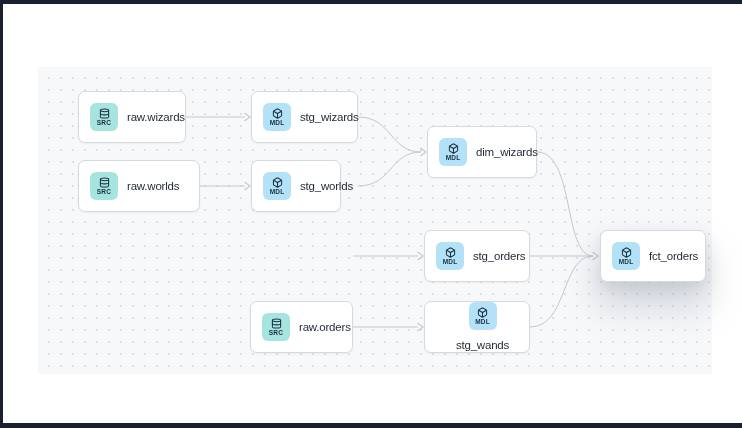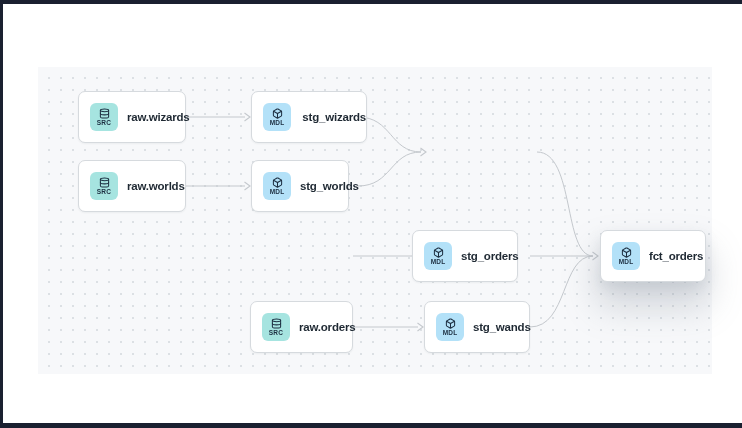--- a/index.html
+++ b/index.html
@@ -37,21 +37,21 @@
   }
   .badge{
     width:28px;height:28px;border-radius:6px;flex:0 0 auto;
     display:flex;flex-direction:column;align-items:center;justify-content:center;
     color:var(--badge-text,#1c2e40);
   }
   .badge-icon{display:block;line-height:0}
   .badge-icon svg{width:11px;height:11px;display:block}
   .badge-label{font-size:6.5px;font-weight:bold;line-height:1;margin-top:1.5px;letter-spacing:.2px}
   .node-label{
-    font-size:11.5px;font-weight:bold;letter-spacing:-.2px;
+    font-size:11.5px;font-weight:normal;letter-spacing:-.2px;
     color:var(--label,#1f2933);white-space:nowrap;
   }
   .edge{fill:none;stroke:var(--edge,#c4c8cd);stroke-width:1}
   .arrowhead{fill:none;stroke:var(--edge,#c4c8cd);stroke-width:1.1}
 </style>
 </head>
 <body>
 
 <div id="frame-top" class="frame"></div>
 <div id="frame-left" class="frame"></div>
@@ -84,60 +84,73 @@
           <svg viewBox="0 0 24 24" fill="none" stroke="currentColor" stroke-width="2.2" stroke-linecap="round" stroke-linejoin="round">
             <ellipse cx="12" cy="5" rx="9" ry="3"></ellipse>
             <path d="M3 5v14a9 3 0 0 0 18 0V5"></path>
             <path d="M3 12a9 3 0 0 0 18 0"></path>
           </svg>
         </span>
       <span class="badge-label">SRC</span>
     </span>
     <span class="node-label">raw.wizards</span>
   </div>
-    <div class="node" style="left: 251px; top: 91px; width: 116px; height: 52px; justify-content: space-between;">
+    <div class="node" style="left: 251px; top: 91px; width: 107px; height: 52px; justify-content: space-between;">
     <span class="badge" style="background: rgb(179, 225, 248);">
       <span class="badge-icon">
           <svg viewBox="0 0 24 24" fill="none" stroke="currentColor" stroke-width="2.2" stroke-linecap="round" stroke-linejoin="round">
             <path d="M21 8a2 2 0 0 0-1-1.73l-7-4a2 2 0 0 0-2 0l-7 4A2 2 0 0 0 3 8v8a2 2 0 0 0 1 1.73l7 4a2 2 0 0 0 2 0l7-4A2 2 0 0 0 21 16Z"></path>
             <path d="m3.3 7 8.7 5 8.7-5"></path>
             <path d="M12 22V12"></path>
           </svg>
         </span>
       <span class="badge-label">MDL</span>
     </span>
     <span class="node-label">stg_wizards</span>
   </div>
-    <div class="node" style="left: 78px; top: 160px; width: 108px; height: 52px;">
+    <div class="node" style="left: 78px; top: 160px; width: 122px; height: 52px;">
     <span class="badge" style="background: rgb(166, 228, 224);">
       <span class="badge-icon">
           <svg viewBox="0 0 24 24" fill="none" stroke="currentColor" stroke-width="2.2" stroke-linecap="round" stroke-linejoin="round">
             <ellipse cx="12" cy="5" rx="9" ry="3"></ellipse>
             <path d="M3 5v14a9 3 0 0 0 18 0V5"></path>
             <path d="M3 12a9 3 0 0 0 18 0"></path>
           </svg>
         </span>
       <span class="badge-label">SRC</span>
     </span>
     <span class="node-label">raw.worlds</span>
   </div>
-    <div class="node" style="left: 251px; top: 160px; width: 98px; height: 52px;">
+    <div class="node" style="left: 251px; top: 160px; width: 90px; height: 52px;">
     <span class="badge" style="background: rgb(179, 225, 248);">
       <span class="badge-icon">
           <svg viewBox="0 0 24 24" fill="none" stroke="currentColor" stroke-width="2.2" stroke-linecap="round" stroke-linejoin="round">
             <path d="M21 8a2 2 0 0 0-1-1.73l-7-4a2 2 0 0 0-2 0l-7 4A2 2 0 0 0 3 8v8a2 2 0 0 0 1 1.73l7 4a2 2 0 0 0 2 0l7-4A2 2 0 0 0 21 16Z"></path>
             <path d="m3.3 7 8.7 5 8.7-5"></path>
             <path d="M12 22V12"></path>
           </svg>
         </span>
       <span class="badge-label">MDL</span>
     </span>
     <span class="node-label">stg_worlds</span>
   </div>
-    <div class="node" style="left: 412px; top: 230px; width: 106px; height: 52px;">
+    <div class="node" style="left: 427px; top: 126px; width: 110px; height: 52px;">
+    <span class="badge" style="background: rgb(179, 225, 248);">
+      <span class="badge-icon">
+          <svg viewBox="0 0 24 24" fill="none" stroke="currentColor" stroke-width="2.2" stroke-linecap="round" stroke-linejoin="round">
+            <path d="M21 8a2 2 0 0 0-1-1.73l-7-4a2 2 0 0 0-2 0l-7 4A2 2 0 0 0 3 8v8a2 2 0 0 0 1 1.73l7 4a2 2 0 0 0 2 0l7-4A2 2 0 0 0 21 16Z"></path>
+            <path d="m3.3 7 8.7 5 8.7-5"></path>
+            <path d="M12 22V12"></path>
+          </svg>
+        </span>
+      <span class="badge-label">MDL</span>
+    </span>
+    <span class="node-label">dim_wizards</span>
+  </div>
+    <div class="node" style="left: 424px; top: 230px; width: 106px; height: 52px;">
     <span class="badge" style="background: rgb(179, 225, 248);">
       <span class="badge-icon">
           <svg viewBox="0 0 24 24" fill="none" stroke="currentColor" stroke-width="2.2" stroke-linecap="round" stroke-linejoin="round">
             <path d="M21 8a2 2 0 0 0-1-1.73l-7-4a2 2 0 0 0-2 0l-7 4A2 2 0 0 0 3 8v8a2 2 0 0 0 1 1.73l7 4a2 2 0 0 0 2 0l7-4A2 2 0 0 0 21 16Z"></path>
             <path d="m3.3 7 8.7 5 8.7-5"></path>
             <path d="M12 22V12"></path>
           </svg>
         </span>
       <span class="badge-label">MDL</span>
     </span>
@@ -162,21 +175,21 @@
           <svg viewBox="0 0 24 24" fill="none" stroke="currentColor" stroke-width="2.2" stroke-linecap="round" stroke-linejoin="round">
             <ellipse cx="12" cy="5" rx="9" ry="3"></ellipse>
             <path d="M3 5v14a9 3 0 0 0 18 0V5"></path>
             <path d="M3 12a9 3 0 0 0 18 0"></path>
           </svg>
         </span>
       <span class="badge-label">SRC</span>
     </span>
     <span class="node-label">raw.orders</span>
   </div>
-    <div class="node" style="left: 424px; top: 301px; width: 106px; height: 52px;">
+    <div class="node" style="left: 424px; top: 301px; width: 106px; height: 52px; flex-direction: column;">
     <span class="badge" style="background: rgb(179, 225, 248);">
       <span class="badge-icon">
           <svg viewBox="0 0 24 24" fill="none" stroke="currentColor" stroke-width="2.2" stroke-linecap="round" stroke-linejoin="round">
             <path d="M21 8a2 2 0 0 0-1-1.73l-7-4a2 2 0 0 0-2 0l-7 4A2 2 0 0 0 3 8v8a2 2 0 0 0 1 1.73l7 4a2 2 0 0 0 2 0l7-4A2 2 0 0 0 21 16Z"></path>
             <path d="m3.3 7 8.7 5 8.7-5"></path>
             <path d="M12 22V12"></path>
           </svg>
         </span>
       <span class="badge-label">MDL</span>
     </span>

